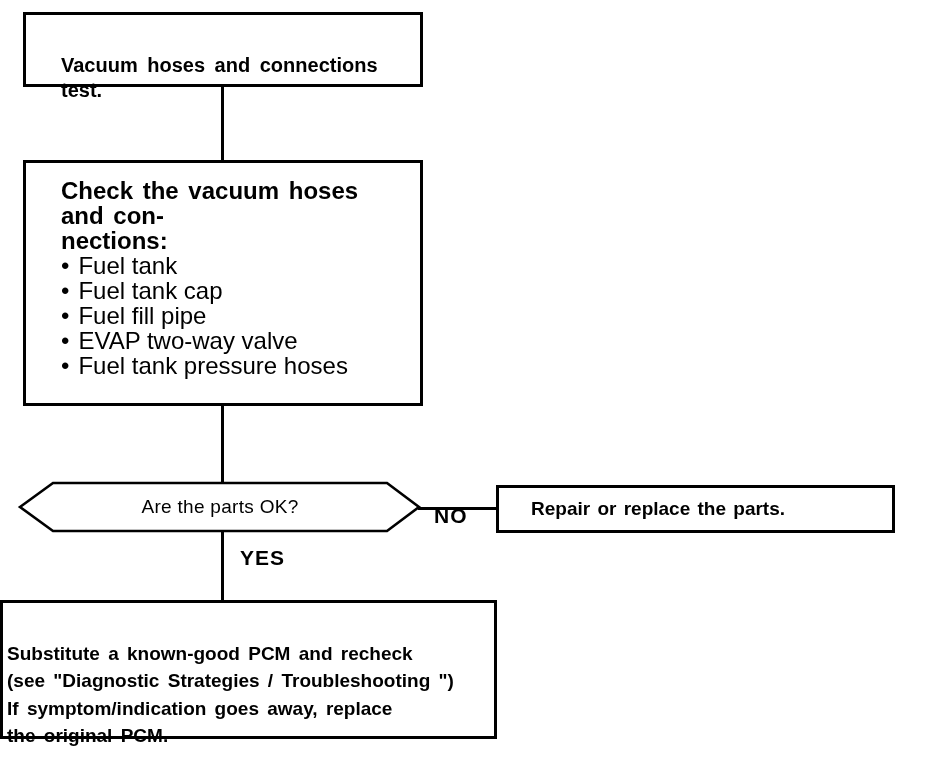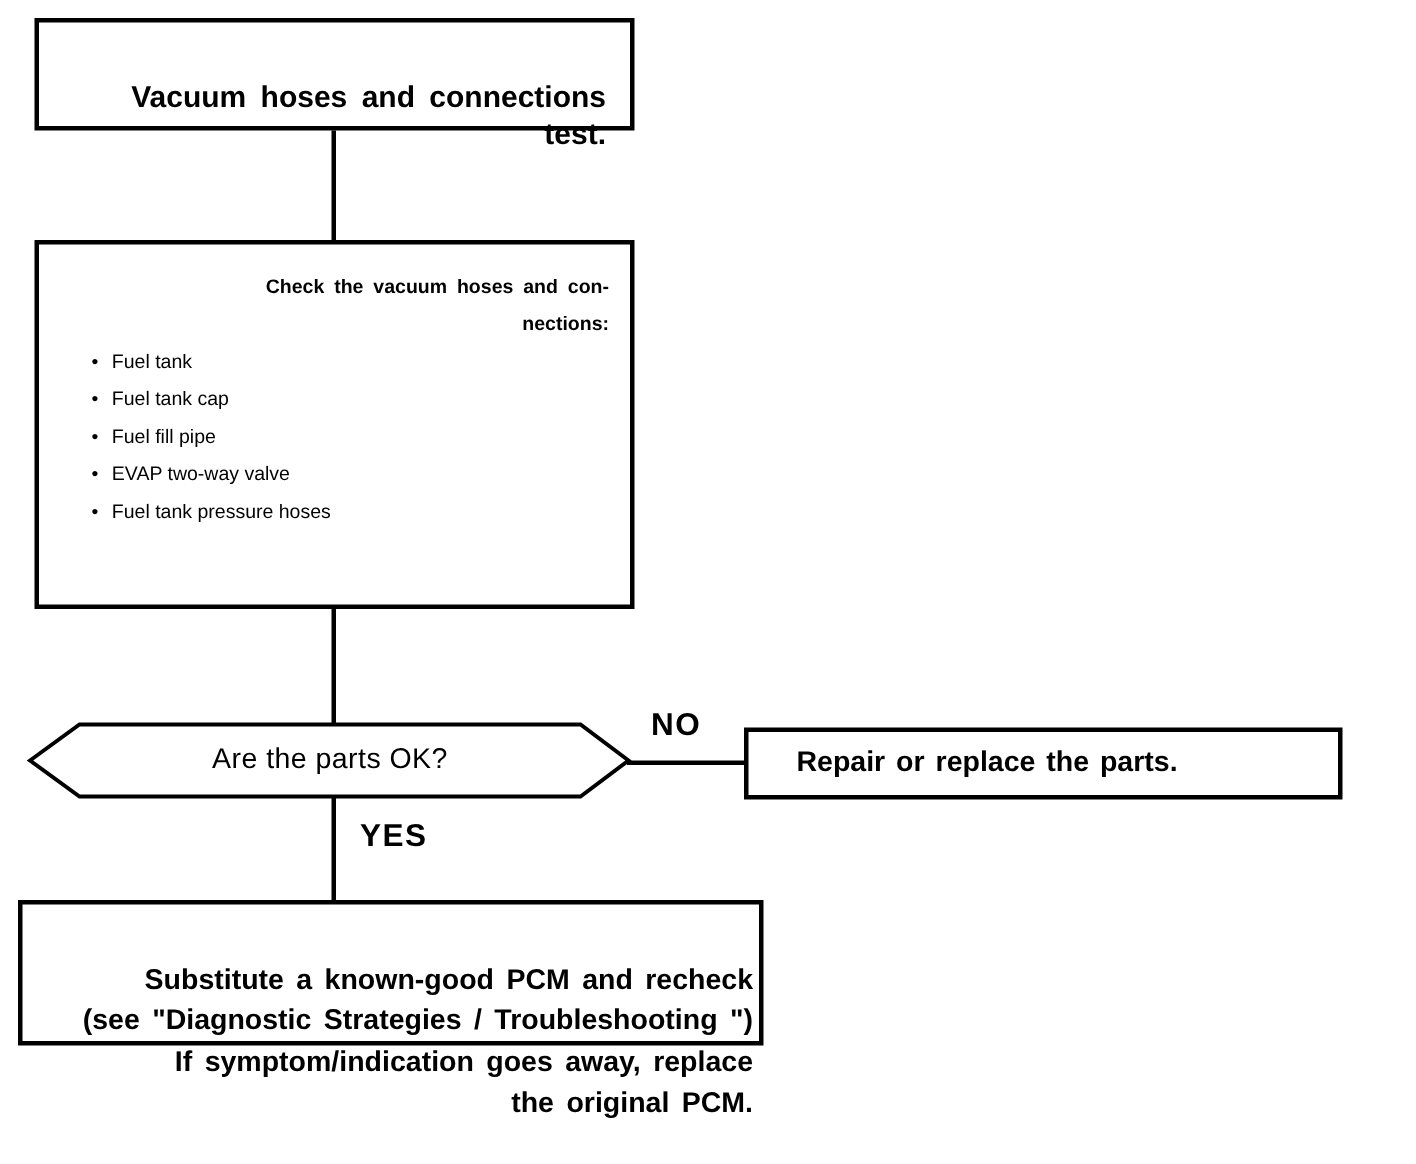--- a/index.html
+++ b/index.html
@@ -14,41 +14,40 @@
     background: #ffffff;
     font-family: "Liberation Sans", sans-serif;
     color: #000000;
     overflow: hidden;
   }
   .node {
     position: absolute;
     box-sizing: border-box;
     border: 3px solid #000000;
     background: #ffffff;
-    text-align: right;
   }
   .pre {
     white-space: pre-line;
   }
   
   .start-box {
     left: 23px; top: 12px;
     width: 400px; height: 75px;
     padding: 13px 16px 0 35px;
     font-weight: bold;
     font-size: 20px;
     line-height: 25px;
     word-spacing: 4px;
   }
   
   .check-box {
     left: 23px; top: 160px;
     width: 400px; height: 246px;
     padding: 15px 14px 0 35px;
-    font-size: 13px;
+    font-size: 24px;
     line-height: 25px;
   }
   .check-heading {
     font-weight: bold;
     word-spacing: 3px;
   }
   .bullet-row {
     display: flex;
     align-items: baseline;
   }
@@ -80,38 +79,38 @@
     justify-content: center;
     font-size: 19px;
     letter-spacing: 0.3px;
   }
   .branch-label {
     position: absolute;
     font-size: 21px;
     font-weight: bold;
     letter-spacing: 1px;
   }
-  .no-label  { left: 434px; top: 472px; }
+  .no-label  { left: 434px; top: 504px; }
   .yes-label { left: 240px; top: 546px; }
   
   .repair-box {
     left: 496px; top: 485px;
     width: 399px; height: 48px;
     display: flex;
     align-items: center;
     padding-left: 32px;
     font-weight: bold;
     font-size: 19px;
     word-spacing: 2px;
   }
   
   .substitute-box {
-    left: 12px; top: 600px;
-    width: 497px; height: 97px;
-    padding: 9px 4px 0 14px;
+    left: 0; top: 600px;
+    width: 497px; height: 139px;
+    padding: 9px 4px 0 4px;
     font-weight: bold;
     font-size: 19px;
     line-height: 27.5px;
     word-spacing: 3px;
   }
 </style>
 </head>
 <body>
 
 <div class="canvas">

